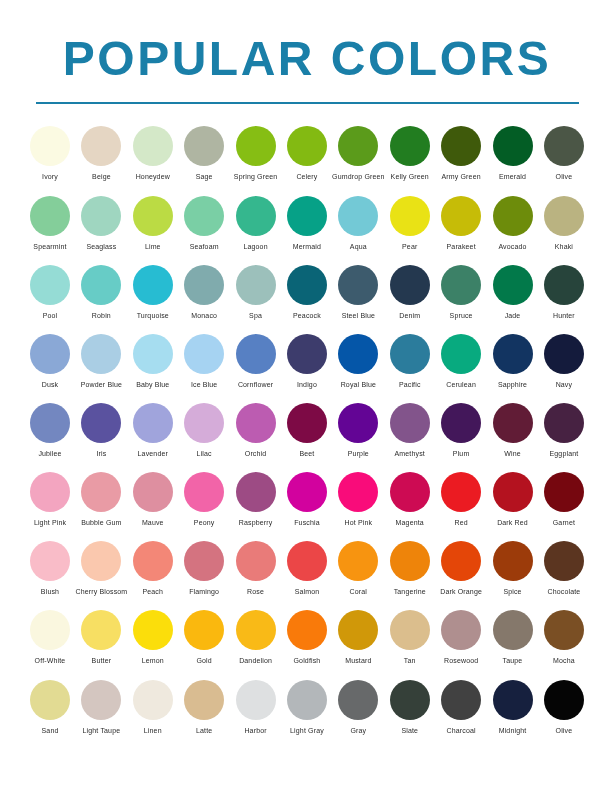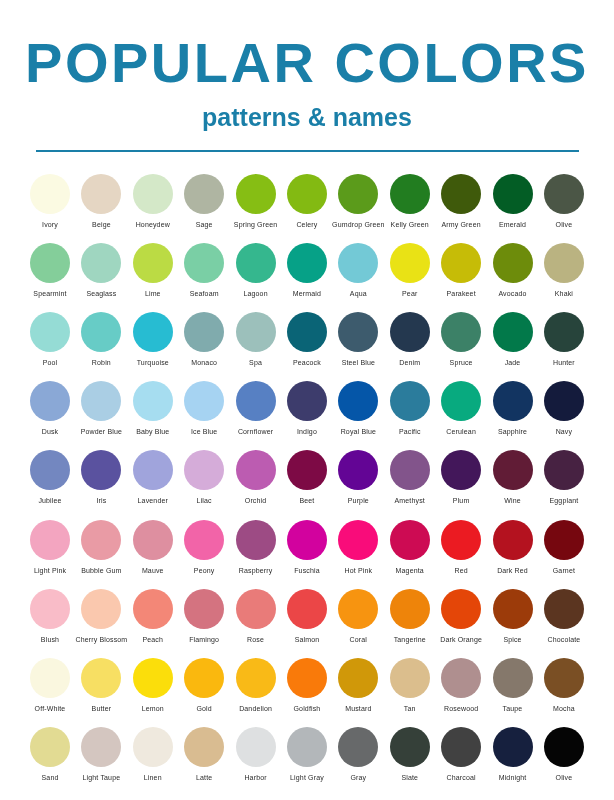--- a/index.html
+++ b/index.html
@@ -19,21 +19,21 @@
     height: 800px;
     background: #ffffff;
     box-sizing: border-box;
   }
   .header {
     padding-top: 34px;
     text-align: center;
   }
   .title {
     font-family: "Liberation Sans", sans-serif;
-    font-size: 56px;
+    font-size: 48px;
     font-weight: bold;
     letter-spacing: 2.5px;
     color: #1a7fa8;
     line-height: 1.05;
     margin: 0;
     padding: 0 10px;
     white-space: nowrap;
   }
   .subtitle {
     font-family: "Liberation Sans", sans-serif;
@@ -83,21 +83,20 @@
     width: 54px;
   }
 </style>
 </head>
 <body>
 
 <div class="page">
 
   <div class="header">
     <h1 class="title">POPULAR COLORS</h1>
-    <h2 class="subtitle">patterns &amp; names</h2>
     <div class="divider"></div>
   </div>
 
   <div class="grid">
       <div class="row">
         <div class="cell">
           <div class="swatch" style="background: rgb(251, 250, 226);"></div>
           <div class="swatch-label">Ivory</div>
         </div>
         <div class="cell">

